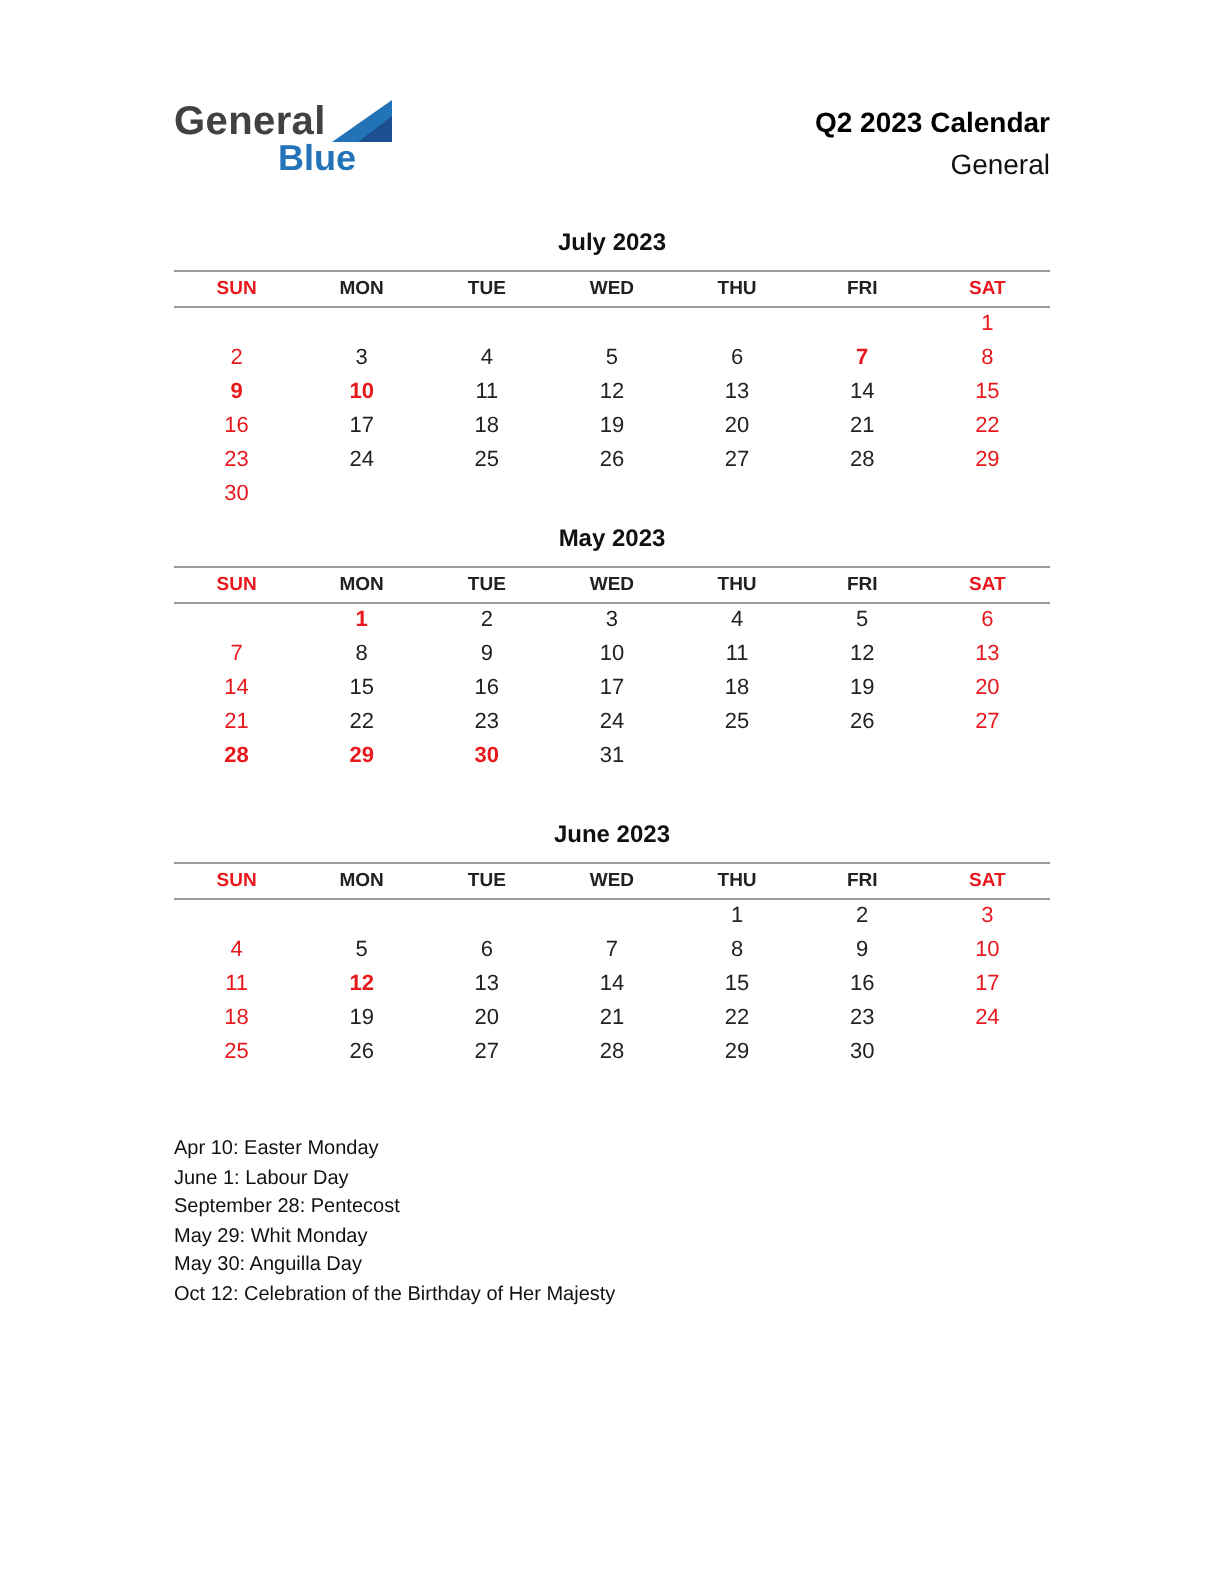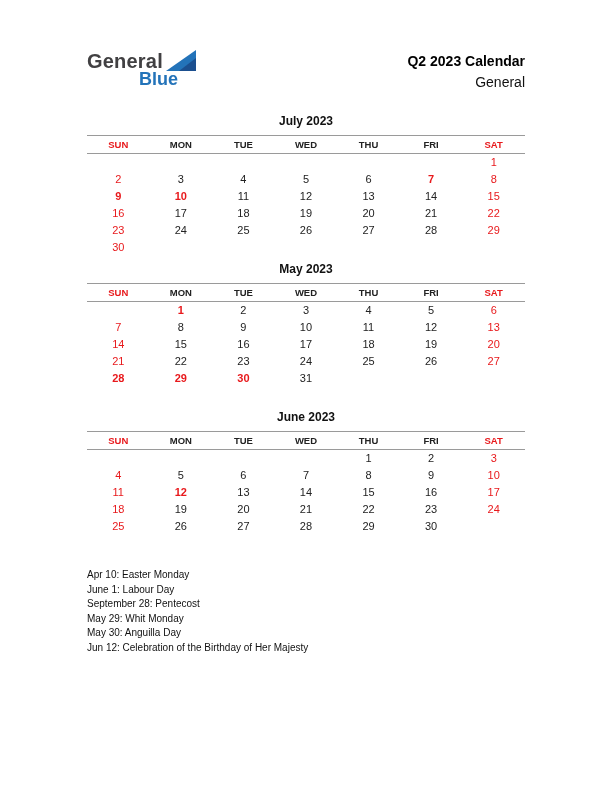--- a/index.html
+++ b/index.html
@@ -270,17 +270,17 @@
           </table>
         </div>
       </div>
 
     <div class="holidays" id="holidays">
         <div class="holiday">Apr 10: Easter Monday</div>
         <div class="holiday">June 1: Labour Day</div>
         <div class="holiday">September 28: Pentecost</div>
         <div class="holiday">May 29: Whit Monday</div>
         <div class="holiday">May 30: Anguilla Day</div>
-        <div class="holiday">Jun 12: Celebration of the Birthday of Her Majesty</div>
+        <div class="holiday">Oct 12: Celebration of the Birthday of Her Majesty</div>
       </div>
 
   </div>
 </div>
 
 </body></html>

